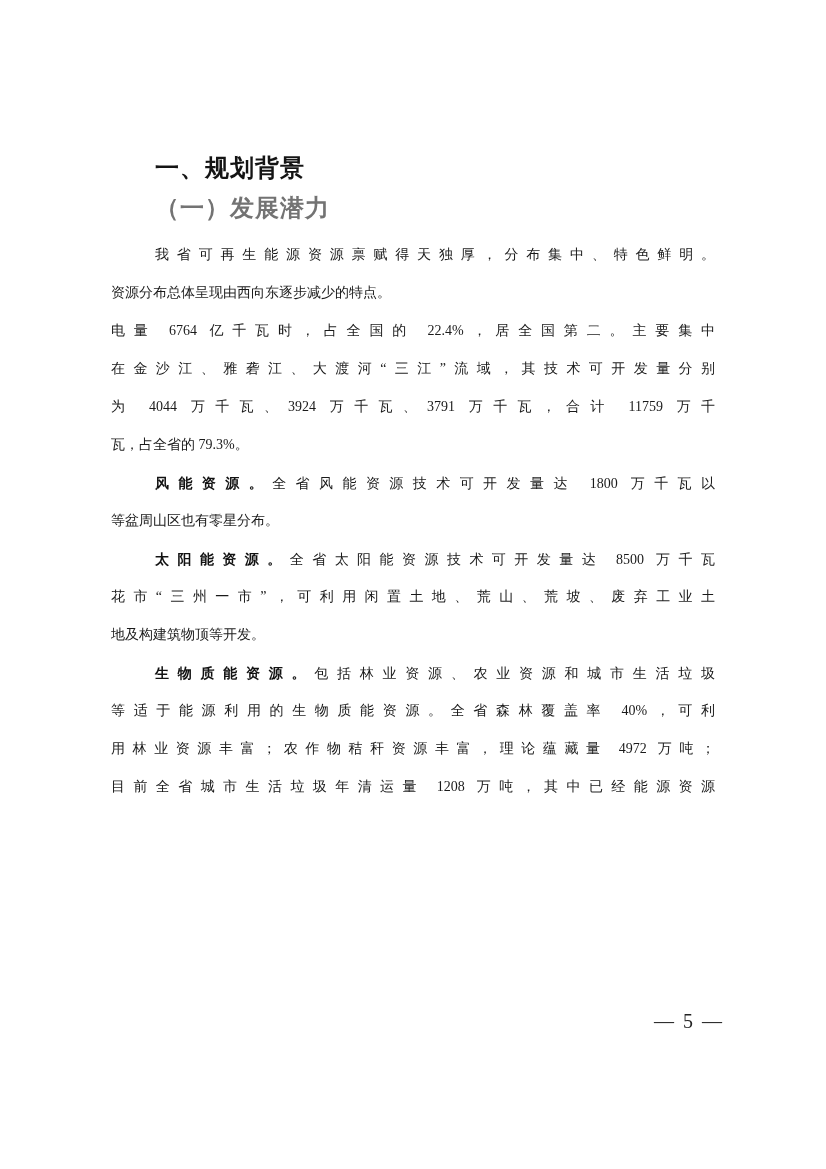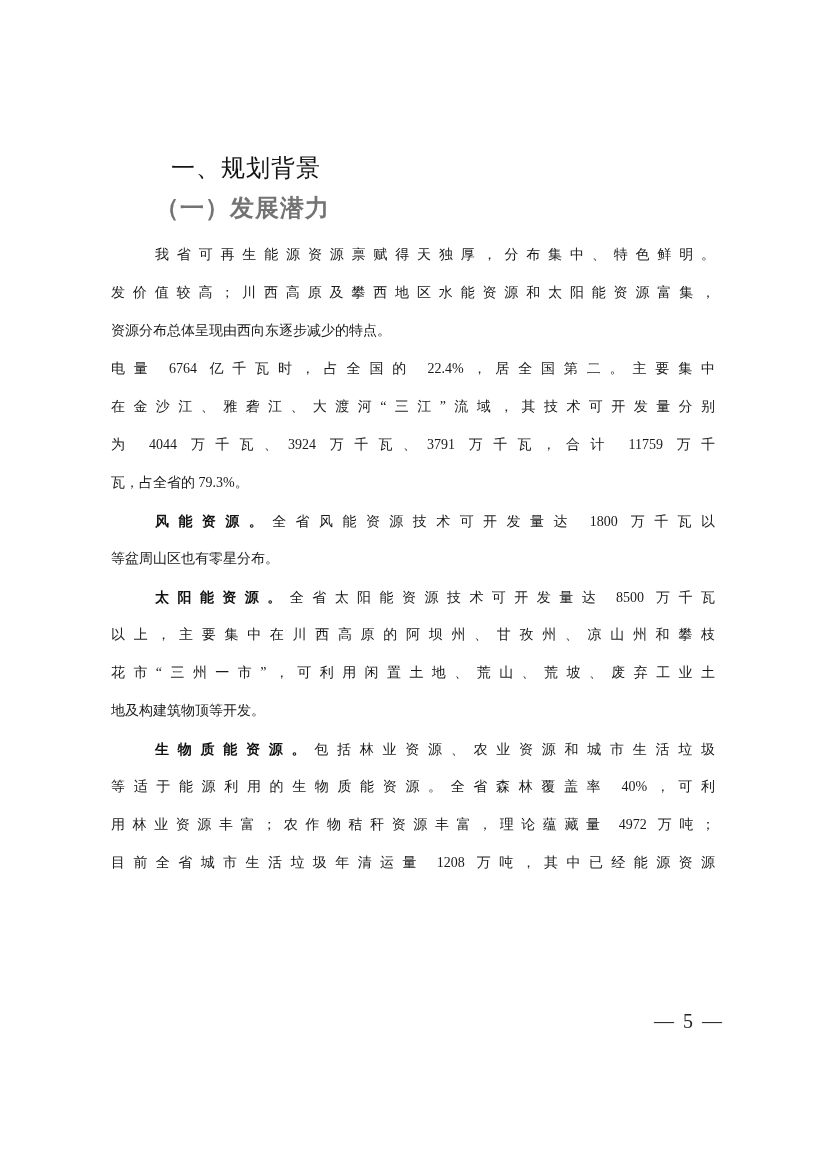--- a/index.html
+++ b/index.html
@@ -17,24 +17,24 @@
     font-family: "Liberation Serif", "DejaVu Serif", serif;
     overflow: hidden;
   }
   .content {
     position: absolute;
     left: 111px;
     top: 148px;
     width: 604px;
   }
   .h1 {
-    margin: 0 0 0 60px;
+    margin: 0 0 0 44px;
     font-family: "Liberation Sans", "DejaVu Sans", sans-serif;
     font-size: 24px;
-    font-weight: 400;
+    font-weight: 700;
     line-height: 40px;
     height: 40px;
     letter-spacing: 1px;
     color: #141414;
   }
   .h2 {
     margin: 0 0 8px 44px;
     font-family: "Liberation Serif", "DejaVu Serif", serif;
     font-size: 24px;
     font-weight: 700;
@@ -74,36 +74,34 @@
 </head>
 <body>
 
 <div class="page">
   <div class="content">
     <div class="h1">一、规划背景</div>
     <div class="h2">（一）发展潜力</div>
     <div id="paragraphs">
         <div class="para">
           <div class="line first">我省可再生能源资源禀赋得天独厚，分布集中、特色鲜明。</div>
-          <div class="line">发价值较高；川西高原及攀西地区水能资源和太阳能资源富集，</div>
           <div class="line short">资源分布总体呈现由西向东逐步减少的特点。</div>
         </div>
         <div class="para">
           <div class="line">电量 6764 亿千瓦时，占全国的 22.4%，居全国第二。主要集中</div>
           <div class="line">在金沙江、雅砻江、大渡河“三江”流域，其技术可开发量分别</div>
           <div class="line">为 4044 万千瓦、3924 万千瓦、3791 万千瓦，合计 11759 万千</div>
           <div class="line short">瓦，占全省的 79.3%。</div>
         </div>
         <div class="para">
           <div class="line first"><b>风能资源。</b>全省风能资源技术可开发量达 1800 万千瓦以</div>
           <div class="line short">等盆周山区也有零星分布。</div>
         </div>
         <div class="para">
           <div class="line first"><b>太阳能资源。</b>全省太阳能资源技术可开发量达 8500 万千瓦</div>
-          <div class="line">以上，主要集中在川西高原的阿坝州、甘孜州、凉山州和攀枝</div>
           <div class="line">花市“三州一市”，可利用闲置土地、荒山、荒坡、废弃工业土</div>
           <div class="line short">地及构建筑物顶等开发。</div>
         </div>
         <div class="para">
           <div class="line first"><b>生物质能资源。</b>包括林业资源、农业资源和城市生活垃圾</div>
           <div class="line">等适于能源利用的生物质能资源。全省森林覆盖率 40%，可利</div>
           <div class="line">用林业资源丰富；农作物秸秆资源丰富，理论蕴藏量 4972 万吨；</div>
           <div class="line">目前全省城市生活垃圾年清运量 1208 万吨，其中已经能源资源</div>
         </div>
       </div>

